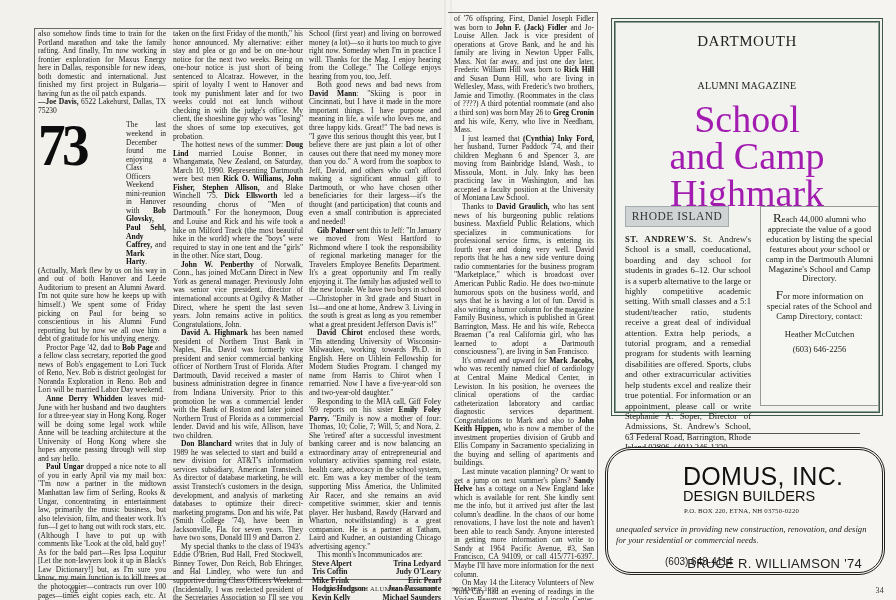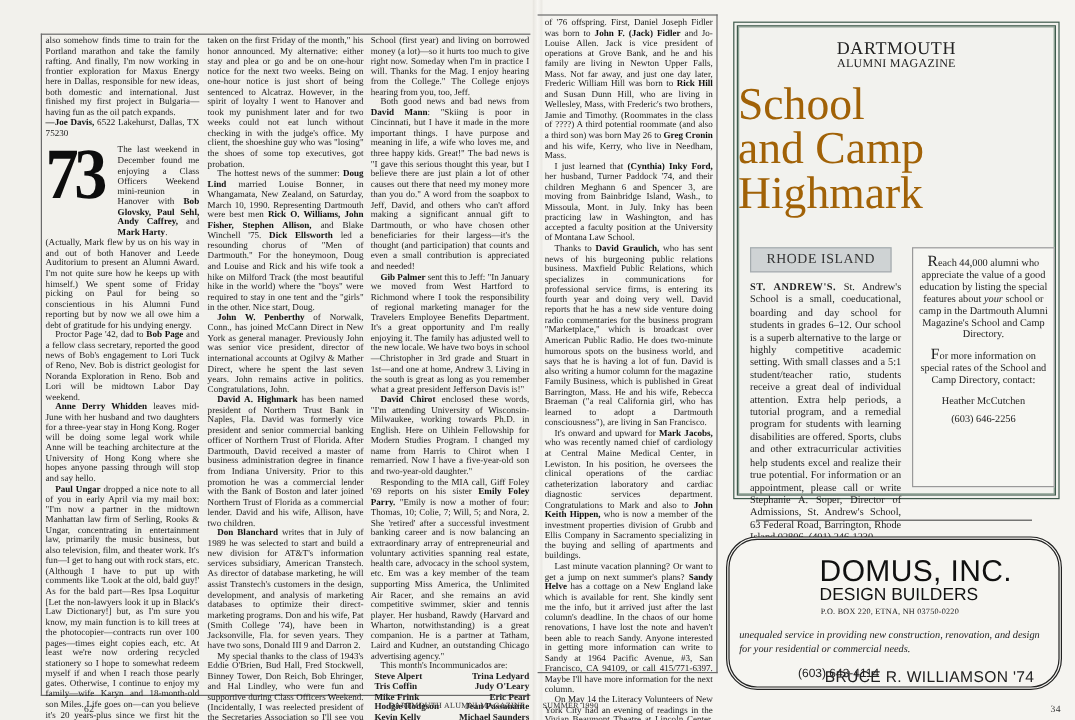--- a/index.html
+++ b/index.html
@@ -16,42 +16,42 @@
   .col { position: absolute; font-size: 7.55px; line-height: 8.55px; text-align: justify; hyphens: auto; color: #222; }
   .col p { margin: 0; text-indent: 8px; }
   .col p.noindent { text-indent: 0; }
   .col b { font-weight: bold; color: #111; }
 
   .c1 { left: 38px; top: 30px; width: 128px; }
   .c2 { left: 173px; top: 30px; width: 130px; }
   .c3 { left: 309px; top: 30px; width: 132px; }
   .c4 { left: 454px; top: 15px; width: 140px; }
 
-  .numeral-block { display: flex; margin-top: 6px; }
+  .numeral-block { display: flex; margin-top: 6px; gap: 28px; }
   .big-num { font-family: "Liberation Serif", "DejaVu Serif", serif; font-weight: bold; font-size: 60px; line-height: 48px; letter-spacing: -4px; color: #0d0d0d; width: 56px; flex-shrink: 0; margin-right: 4px; transform: scaleX(0.92); transform-origin: left; }
   .num-text { flex: 1; text-align: justify; }
 
   .signoff { margin-top: 1px; }
 
   .incom { display: grid; grid-template-columns: 1fr 1fr; font-weight: bold; font-size: 7.6px; line-height: 8.4px; padding-left: 3px; }
   .incom span:nth-child(even) { text-align: right; }
 
   .footer { position: absolute; font-size: 6.6px; letter-spacing: 0.3px; color: #333; }
   .pg-left { left: 38px; top: 586px; font-size: 8px; margin-left: 32px; }
   .pg-right { right: 12px; top: 586px; font-size: 8px; }
   .foot-mag { left: 324px; top: 585px; }
   .foot-summer { left: 452px; top: 585px; }
 
   
   .dir-ad { position: absolute; left: 611px; top: 18px; width: 272px; height: 398px; border: 4px double #3f5a4d; background: #f2f2ee; box-shadow: inset 0 0 0 1px #8da294; }
   .dir-masthead { text-align: center; margin-top: 12px; color: #222; }
   .dir-mast-1 { font-size: 15px; letter-spacing: 0.5px; line-height: 14px; }
-  .dir-mast-2 { font-size: 10px; letter-spacing: 0.2px; line-height: 11px; }
-  .dir-title { color: #a16207; font-size: 38px; line-height: 37px; margin-top: 10px; }
-  .ri-badge { position: absolute; left: 10px; top: 184px; width: 118px; height: 21px; background: #cfd3d4; border: 1px solid #a5acae; text-align: center; font-size: 11.5px; line-height: 19px; letter-spacing: 0.5px; color: #333; }
+  .dir-mast-2 { font-size: 10px; letter-spacing: 0.2px; line-height: 11px; margin-top: 32px; }
+  .dir-title { text-align: center; color: #a21caf; font-size: 38px; line-height: 37px; margin-top: 10px; }
+  .ri-badge { position: absolute; left: 10px; top: 184px; width: 104px; height: 21px; background: #cfd3d4; border: 1px solid #a5acae; text-align: center; font-size: 11.5px; line-height: 19px; letter-spacing: 0.5px; color: #333; }
   .ri-text { position: absolute; left: 10px; top: 212px; width: 126px; font-size: 8.6px; line-height: 10.4px; text-align: justify; color: #222; }
   .ri-text b { letter-spacing: 0.4px; }
   .promo-box { position: absolute; left: 145px; top: 184px; width: 119px; height: 200px; border: 1px solid #999; background: #f6f6f2; text-align: center; font-size: 8.6px; line-height: 9.9px; color: #222; padding: 6px 4px 8px 4px; }
   .promo-box p { margin-bottom: 6px; }
   .dropcap { font-size: 13px; }
   .promo-contact { margin-top: 8px; }
 
   
   .domus-rule { position: absolute; left: 630px; top: 433px; width: 230px; height: 1px; background: #555; }
   .domus-ad { position: absolute; left: 605px; top: 447px; width: 280px; height: 128px; border: 3px double #222; border-radius: 26px; background: #f6f5f1; }
@@ -74,21 +74,21 @@
 
 <div class="col c1">
   <p class="noindent">also somehow finds time to train for the Portland marathon and take the family rafting. And finally, I'm now working in frontier exploration for Maxus Energy here in Dallas, responsible for new ideas, both domestic and international. Just finished my first project in Bulgaria—having fun as the oil patch expands.</p>
   <p class="noindent signoff"><b>—Joe Davis,</b><span> 6522 Lakehurst, Dallas, TX 75230</span></p>
 
   <div class="numeral-block">
     <div class="big-num">73</div>
     <div class="num-text"><span>The last weekend in December found me enjoying a Class Officers Weekend mini-reunion in Hanover with </span><b>Bob Glovsky, Paul Sehl, Andy Caffrey,</b><span> and </span><b>Mark Harty</b><span>.</span></div>
   </div>
   <p class="noindent">(Actually, Mark flew by us on his way in and out of both Hanover and Leede Auditorium to present an Alumni Award. I'm not quite sure how he keeps up with himself.) We spent some of Friday picking on Paul for being so conscientious in his Alumni Fund reporting but by now we all owe him a debt of gratitude for his undying energy.</p>
-  <p><span>Proctor Page '42, dad to </span><b>Bob Page</b><span> and a fellow class secretary, reported the good news of Bob's engagement to Lori Tuck of Reno, Nev. Bob is district geologist for Noranda Exploration in Reno. Bob and Lori will be midtown Labor Day weekend.</span></p>
+  <p><span>Proctor Page '42, dad to </span><b>Bob Page</b><span> and a fellow class secretary, reported the good news of Bob's engagement to Lori Tuck of Reno, Nev. Bob is district geologist for Noranda Exploration in Reno. Bob and Lori will be married Labor Day weekend.</span></p>
   <p><b>Anne Derry Whidden</b><span> leaves mid-June with her husband and two daughters for a three-year stay in Hong Kong. Roger will be doing some legal work while Anne will be teaching architecture at the University of Hong Kong where she hopes anyone passing through will stop and say hello.</span></p>
   <p><b>Paul Ungar</b><span> dropped a nice note to all of you in early April via my mail box: "I'm now a partner in the midtown Manhattan law firm of Serling, Rooks &amp; Ungar, concentrating in entertainment law, primarily the music business, but also television, film, and theater work. It's fun—I get to hang out with rock stars, etc. (Although I have to put up with comments like 'Look at the old, bald guy!' As for the bald part—Res Ipsa Loquitur [Let the non-lawyers look it up in Black's Law Dictionary!] but, as I'm sure you know, my main function is to kill trees at the photocopier—contracts run over 100 pages—times eight copies each, etc. At least we're now ordering recycled stationery so I hope to somewhat redeem myself if and when I reach those pearly gates. Otherwise, I continue to enjoy my family—wife Karyn and 18-month-old son Miles. Life goes on—can you believe it's 20 years-plus since we first hit the Hanover plain? Amazing!"</span></p>
 
 </div>
 
 <div class="col c2">
   <p class="noindent">taken on the first Friday of the month," his honor announced. My alternative: either stay and plea or go and be on one-hour notice for the next two weeks. Being on one-hour notice is just short of being sentenced to Alcatraz. However, in the spirit of loyalty I went to Hanover and took my punishment later and for two weeks could not eat lunch without checking in with the judge's office. My client, the shoeshine guy who was "losing" the shoes of some top executives, got probation.</p>
   <p><span>The hottest news of the summer: </span><b>Doug Lind</b><span> married Louise Bonner, in Whangamata, New Zealand, on Saturday, March 10, 1990. Representing Dartmouth were best men </span><b>Rick O. Williams, John Fisher, Stephen Allison,</b><span> and Blake Winchell '75. </span><b>Dick Ellsworth</b><span> led a resounding chorus of "Men of Dartmouth." For the honeymoon, Doug and Louise and Rick and his wife took a hike on Milford Track (the most beautiful hike in the world) where the "boys" were required to stay in one tent and the "girls" in the other. Nice start, Doug.</span></p>
   <p><b>John W. Penberthy</b><span> of Norwalk, Conn., has joined McCann Direct in New York as general manager. Previously John was senior vice president, director of international accounts at Ogilvy &amp; Mather Direct, where he spent the last seven years. John remains active in politics. Congratulations, John.</span></p>
   <p><b>David A. Highmark</b><span> has been named president of Northern Trust Bank in Naples, Fla. David was formerly vice president and senior commercial banking officer of Northern Trust of Florida. After Dartmouth, David received a master of business administration degree in finance from Indiana University. Prior to this promotion he was a commercial lender with the Bank of Boston and later joined Northern Trust of Florida as a commercial lender. David and his wife, Allison, have two children.</span></p>

